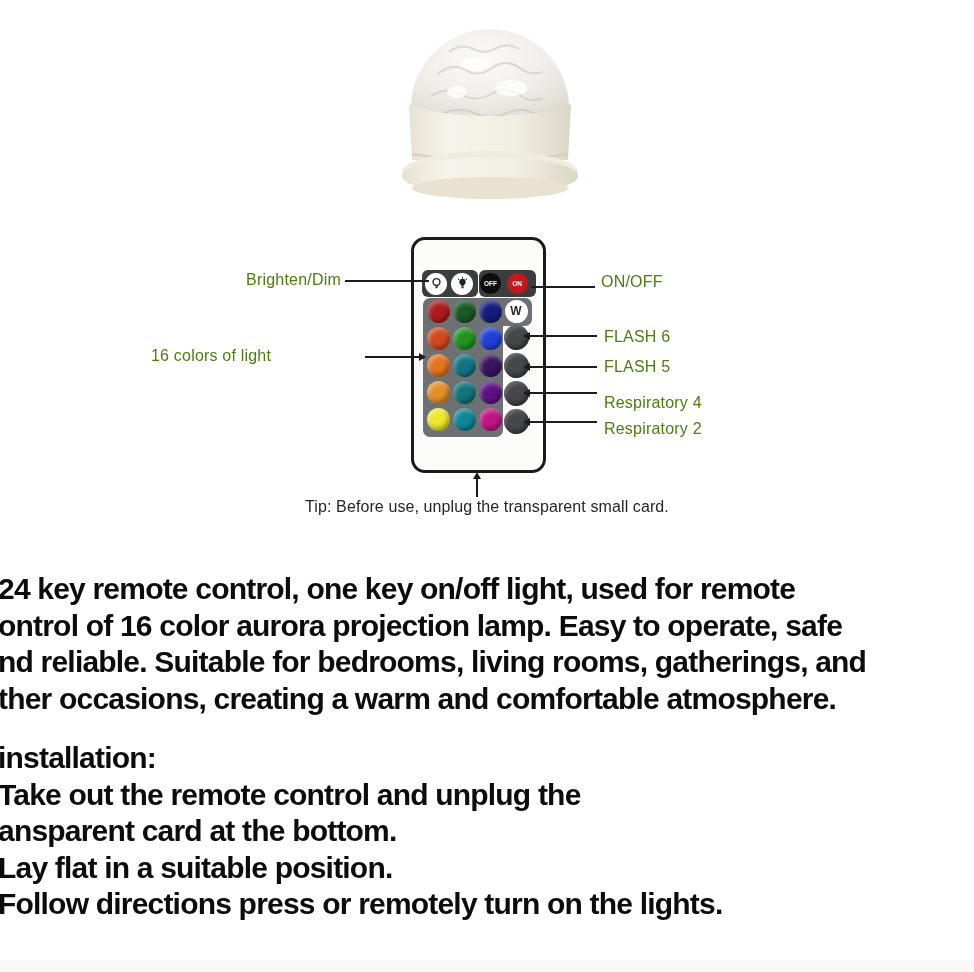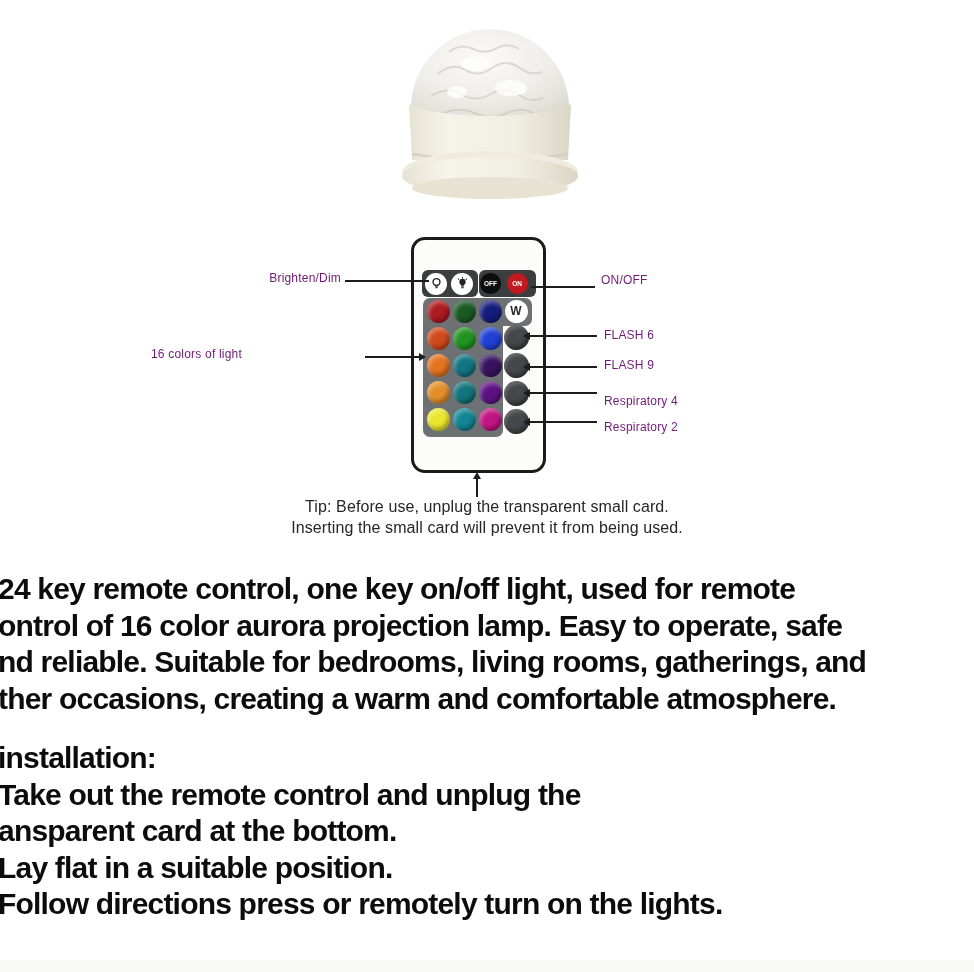--- a/index.html
+++ b/index.html
@@ -47,21 +47,21 @@
   .l-tip{left:476px;top:477px;height:20px;}
   .arr{position:absolute;width:0;height:0;z-index:6;}
   .arr-right{border-top:4px solid transparent;border-bottom:4px solid transparent;border-left:7px solid #1c1c1c;}
   .arr-left{border-top:4px solid transparent;border-bottom:4px solid transparent;border-right:7px solid #1c1c1c;}
   .arr-up{border-left:4px solid transparent;border-right:4px solid transparent;border-bottom:7px solid #1c1c1c;}
   .a-colors{left:419px;top:353px;}
   .a-f1{left:523px;top:332px;} .a-f2{left:523px;top:363px;}
   .a-r1{left:523px;top:389px;} .a-r2{left:523px;top:418px;}
   .a-tip{left:473px;top:472px;}
   
-  .lbl{position:absolute;font-size:12px;color:#701a75;letter-spacing:.2px;white-space:nowrap;z-index:5;}
+  .lbl{position:absolute;font-size:16px;color:#4d7c0f;letter-spacing:.2px;white-space:nowrap;z-index:5;}
   .lbl-brighten{left:141px;top:271px;width:200px;text-align:right;}
   .lbl-colors{left:151px;top:347px;width:210px;text-align:left;}
   .lbl-onoff{left:601px;top:273px;}
   .lbl-flash1{left:604px;top:328px;}
   .lbl-flash2{left:604px;top:358px;}
   .lbl-resp1{left:604px;top:394px;}
   .lbl-resp2{left:604px;top:420px;text-align:right;}
   
   .tip{position:absolute;left:0;top:497px;width:974px;text-align:center;
     font-size:16px;line-height:20.5px;color:#262626;letter-spacing:.1px;}
@@ -177,27 +177,26 @@
 <div class="arr arr-left a-f1"></div>
 <div class="arr arr-left a-f2"></div>
 <div class="arr arr-left a-r1"></div>
 <div class="arr arr-left a-r2"></div>
 <div class="arr arr-up a-tip"></div>
 
 <div class="lbl lbl-brighten">Brighten/Dim</div>
 <div class="lbl lbl-colors">16 colors of light</div>
 <div class="lbl lbl-onoff">ON/OFF</div>
 <div class="lbl lbl-flash1">FLASH 6</div>
-<div class="lbl lbl-flash2">FLASH 9</div>
+<div class="lbl lbl-flash2">FLASH 5</div>
 <div class="lbl lbl-resp1">Respiratory 4</div>
 <div class="lbl lbl-resp2">Respiratory 2</div>
 
 <div class="tip">
   <div>Tip: Before use, unplug the transparent small card.</div>
-  <div>Inserting the small card will prevent it from being used.</div>
 </div>
 
 <div class="bigtext desc">
   <div>24 key remote control, one key on/off light, used for remote</div>
   <div>ontrol of 16 color aurora projection lamp. Easy to operate, safe</div>
   <div>nd reliable. Suitable for bedrooms, living rooms, gatherings, and</div>
   <div>ther occasions, creating a warm and comfortable atmosphere.</div>
 </div>
 
 <div class="bigtext install">

